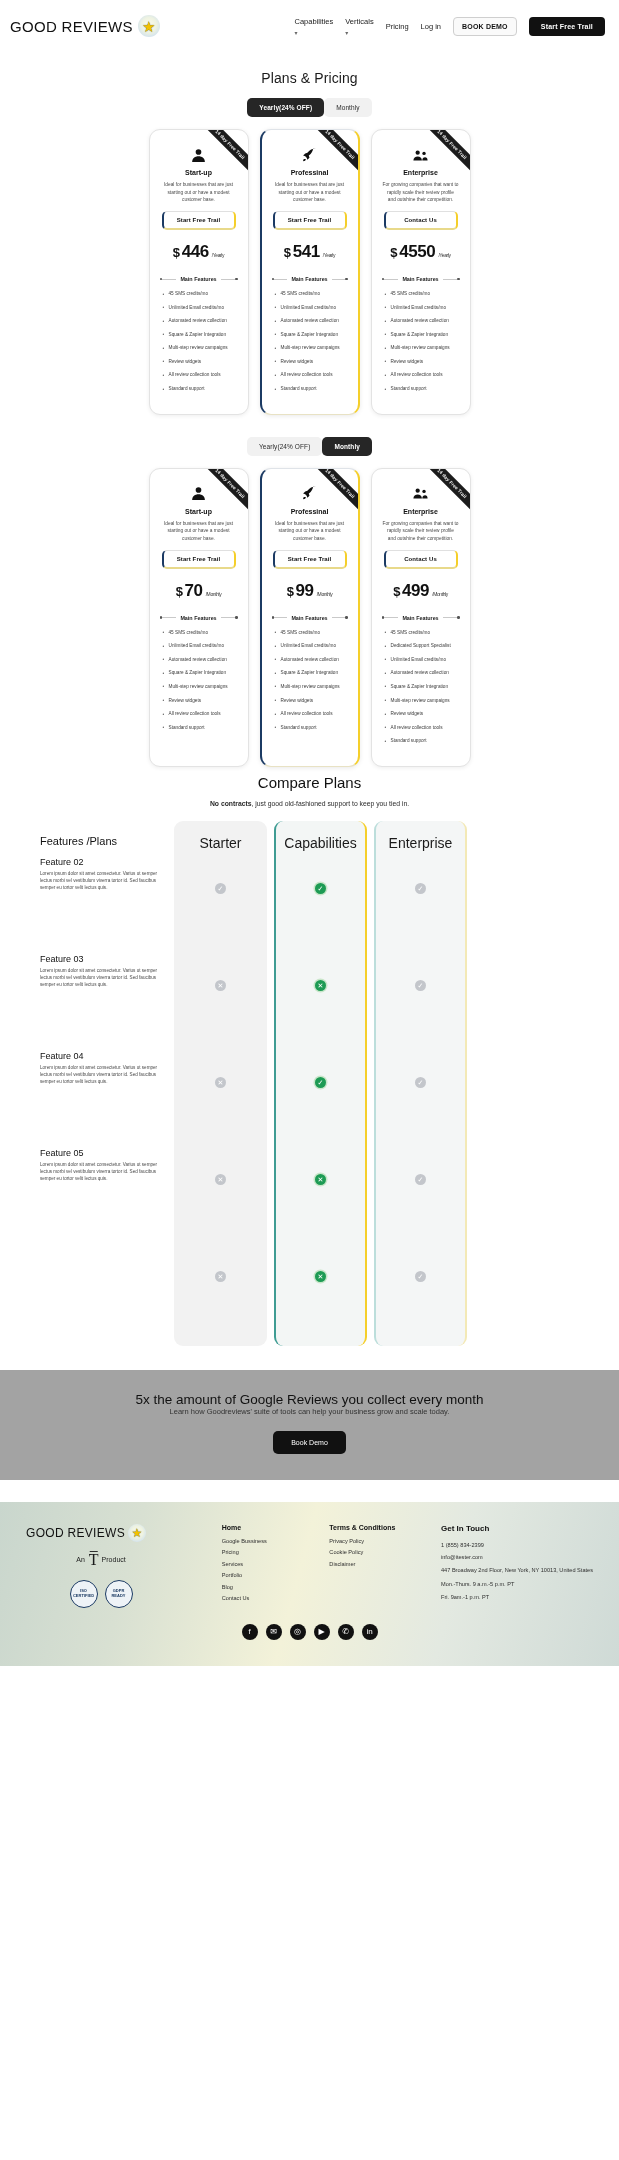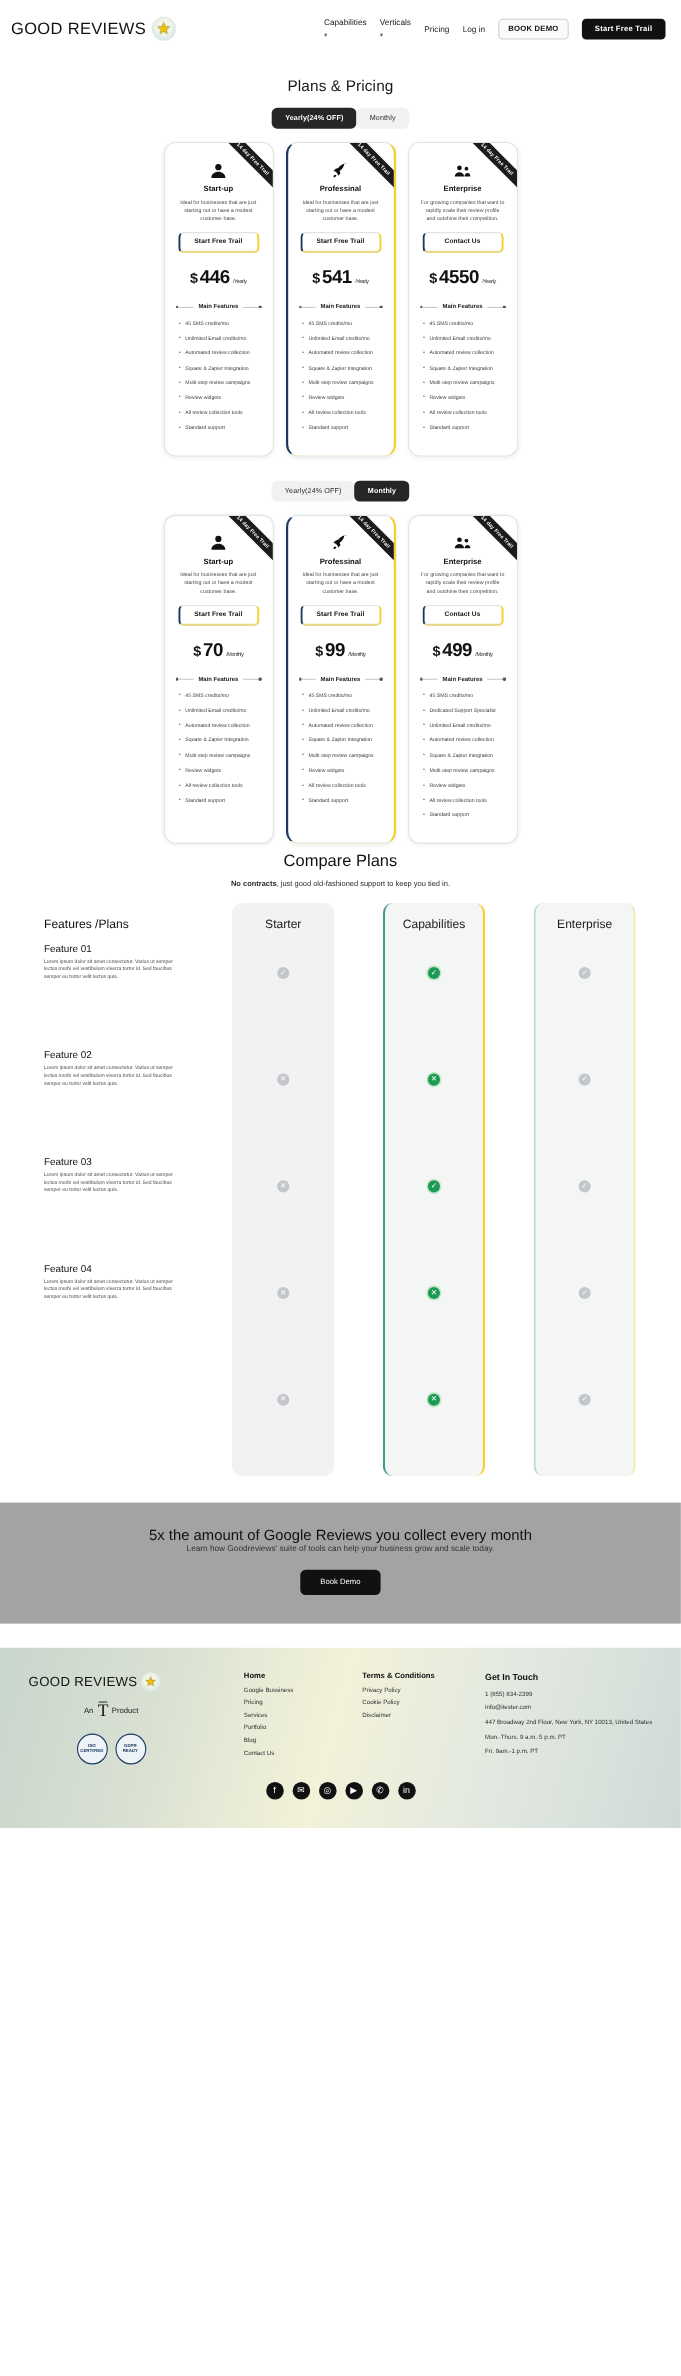--- a/index.html
+++ b/index.html
@@ -144,37 +144,37 @@
   }
   .compare-title {
     text-align: center; font-size: 15px; font-weight: 400; color: #111; margin-top: 7px;
   }
   .compare-sub {
     text-align: center; font-size: 6.8px; color: #2a2a2a; margin-top: 9px;
   }
   .compare-sub b { font-weight: 700; }
 
   .table-wrap { margin-top: 14px; padding: 0 40px; position: relative; }
-  .tbl { display: flex; position: relative; gap: 37px; }
+  .tbl { display: flex; position: relative; }
   .col-features { width: 134px; padding-right: 8px; }
   .col-plan {
     width: 93px; border-radius: 9px; background: #f2f2f2; position: relative;
     margin-right: 7px;
   }
   .col-plan.pro {
     background: #f3f6f5;
     border-left: 2.5px solid #3f9c93; border-right: 2.5px solid #f5cf2a;
   }
   .col-plan.ent {
     background: #f4f6f6;
     border-left: 2.5px solid #bcdedb; border-right: 2.5px solid #f3e9b6;
     margin-right: 0;
   }
   .col-head {
-    text-align: center; font-size: 11px; color: #1b1b1b; padding: 14px 0 10px;
+    text-align: center; font-size: 14px; color: #1b1b1b; padding: 14px 0 10px;
     font-weight: 400;
   }
   .features-head {
     font-size: 11px; color: #111; padding: 14px 0 10px; font-weight: 400;
   }
   .feat-block { padding-right: 4px; }
   .feat-title { font-size: 9px; color: #111; font-weight: 400; margin-bottom: 3px; }
   .feat-body { font-size: 4.6px; color: #4a4a4a; line-height: 1.55; }
   .cell { display: flex; justify-content: center; align-items: flex-start; }
   .mark {
@@ -505,33 +505,33 @@
   <div class="compare-sub">
     <b>No contracts</b><span>, just good old-fashioned support to keep you tied in.</span>
   </div>
 
   <div class="table-wrap">
     <div class="tbl">
       <div class="col-features">
         <div class="features-head">Features /Plans</div>
         <div id="feature-blocks">
             <div class="feat-block" style="height: 97px;">
-              <div class="feat-title">Feature 01</div>
-              <div class="feat-body">Lorem ipsum dolor sit amet consectetur. Varius ut semper lectus morbi vel vestibulum viverra tortor id. Sed faucibus semper eu tortor velit lectus quis.</div>
-            </div>
-            <div class="feat-block" style="height: 97px;">
               <div class="feat-title">Feature 02</div>
               <div class="feat-body">Lorem ipsum dolor sit amet consectetur. Varius ut semper lectus morbi vel vestibulum viverra tortor id. Sed faucibus semper eu tortor velit lectus quis.</div>
             </div>
             <div class="feat-block" style="height: 97px;">
               <div class="feat-title">Feature 03</div>
               <div class="feat-body">Lorem ipsum dolor sit amet consectetur. Varius ut semper lectus morbi vel vestibulum viverra tortor id. Sed faucibus semper eu tortor velit lectus quis.</div>
             </div>
             <div class="feat-block" style="height: 97px;">
               <div class="feat-title">Feature 04</div>
+              <div class="feat-body">Lorem ipsum dolor sit amet consectetur. Varius ut semper lectus morbi vel vestibulum viverra tortor id. Sed faucibus semper eu tortor velit lectus quis.</div>
+            </div>
+            <div class="feat-block" style="height: 97px;">
+              <div class="feat-title">Feature 05</div>
               <div class="feat-body">Lorem ipsum dolor sit amet consectetur. Varius ut semper lectus morbi vel vestibulum viverra tortor id. Sed faucibus semper eu tortor velit lectus quis.</div>
             </div>
           </div>
       </div>
       <div class="col-plan">
         <div class="col-head">Starter</div>
         <div id="col-starter">
             <div class="cell" style="height: 97px; padding-top: 22px;">
               <div class="mark grey">✓</div>
             </div>

